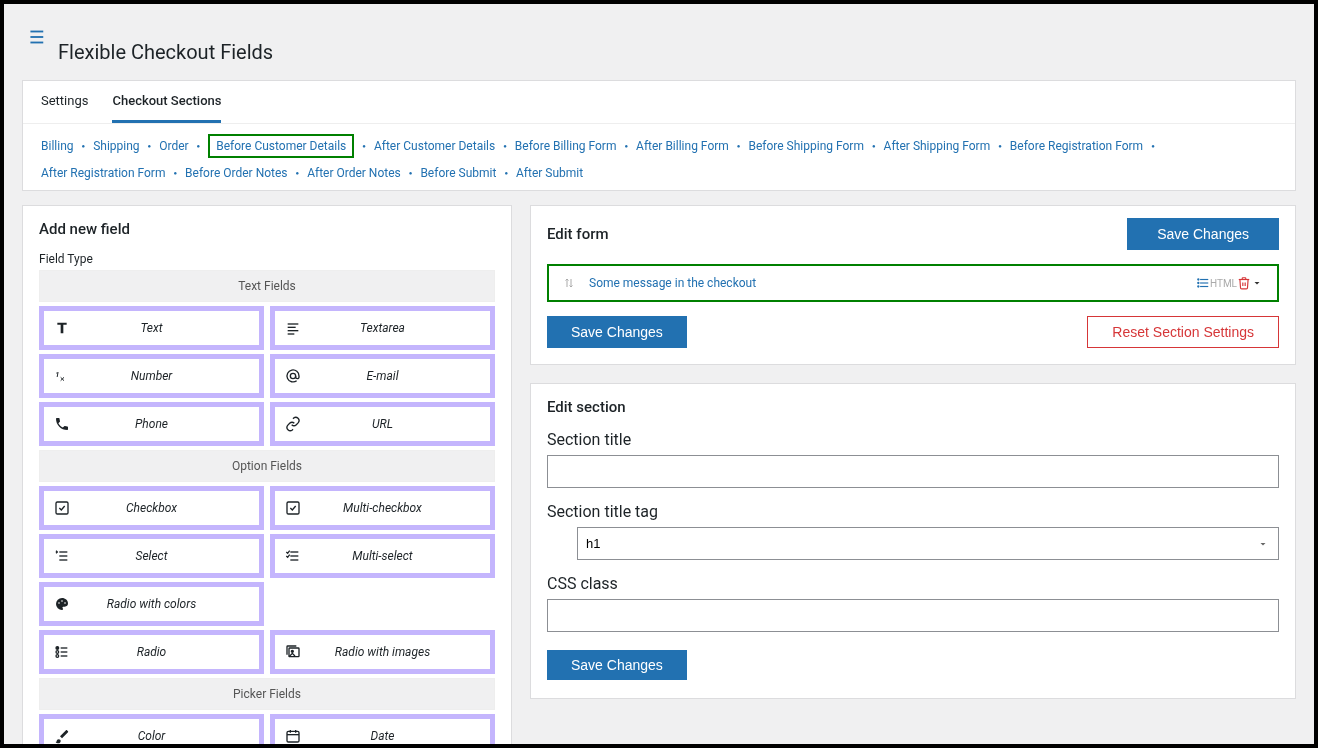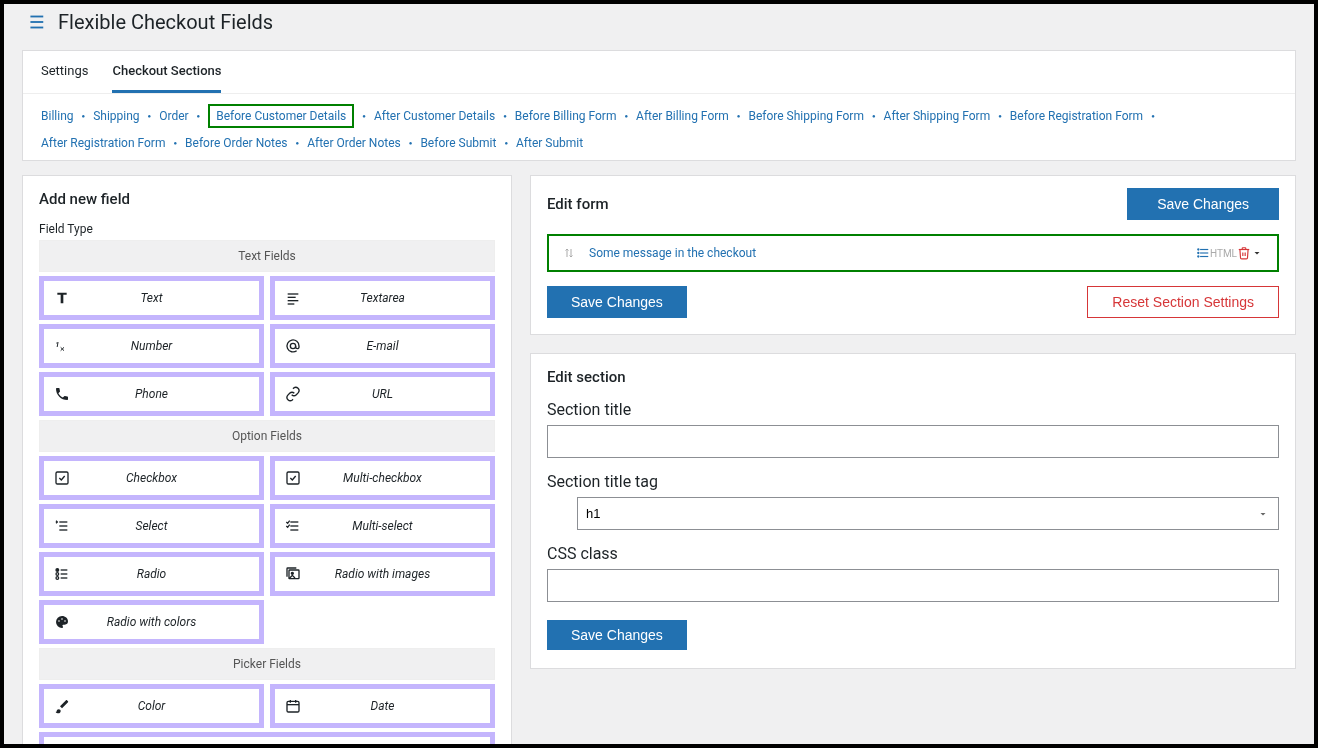--- a/index.html
+++ b/index.html
@@ -1,20 +1,20 @@
 <!DOCTYPE html>
 <html><head>
 <meta charset="utf-8">
 <style>
 * { box-sizing: border-box; margin: 0; padding: 0; }
 body { font-family: -apple-system, BlinkMacSystemFont, "Segoe UI", Roboto, sans-serif; background: #000; width: 1318px; height: 748px; overflow: hidden; font-size: 13px; color: #444; }
 .frame { position: absolute; inset: 4px; background: #f0f0f1; overflow: hidden; }
 .header { display: flex; align-items: center; padding: 6px 20px; }
 .header-icon { color: #2271b1; margin-right: 12px; }
-.header-title { font-size: 20px; font-weight: 400; color: #1d2327; }
+.header-title { font-size: 20px; font-weight: 400; color: #1d2327; margin-top: 30px; }
 .tab-container { background: #fff; border: 1px solid #dcdcde; margin: 10px 18px 0 18px; padding: 0; }
 .tabs { display: flex; gap: 24px; padding: 0 18px; border-bottom: 1px solid #eee; }
 .tab { padding: 12px 0; color: #1d2327; cursor: pointer; font-size: 13px; border-bottom: 3px solid transparent; }
 .tab.active { border-bottom-color: #2271b1; font-weight: 500; }
 .subnav { padding: 10px 18px 10px 18px; display: flex; flex-wrap: wrap; row-gap: 8px; align-items: center; font-size: 12px; }
 .subnav-item { color: #2271b1; cursor: pointer; white-space: nowrap; }
 .subnav-sep { color: #2271b1; margin: 0 8px; font-size: 6px; position: relative; top: -1px; }
 .subnav-item.highlight { border: 2px solid #008000; padding: 3px 6px; color: #2271b1; }
 .main { display: flex; gap: 18px; padding: 14px 18px; }
 .left { width: 490px; }
@@ -215,20 +215,33 @@
                     <line x1="8" y1="12" x2="20" y2="12"></line>
                     <line x1="8" y1="18" x2="20" y2="18"></line>
                     <polyline points="2 6 4 8 7 4"></polyline>
                     <polyline points="2 12 4 14 7 10"></polyline>
                   </svg>
                 </span>
                 <span class="ft-label">Multi-select</span>
               </div>
           </div>
           <div class="ft-grid">
+            <div class="ft-cell single">
+                <span class="ft-icon">
+                  <svg width="16" height="16" viewBox="0 0 24 24" fill="currentColor">
+                    <path d="M12 3a9 9 0 0 0 0 18c1 0 1.5-.8 1.5-1.5 0-.4-.2-.8-.4-1-.3-.3-.4-.6-.4-1 0-.8.7-1.5 1.5-1.5H16a5 5 0 0 0 5-5c0-4.4-4-8-9-8z"></path>
+                    <circle cx="7.5" cy="10.5" r="1.2" fill="#fff"></circle>
+                    <circle cx="12" cy="7.5" r="1.2" fill="#fff"></circle>
+                    <circle cx="16.5" cy="10.5" r="1.2" fill="#fff"></circle>
+                  </svg>
+                </span>
+                <span class="ft-label">Radio with colors</span>
+              </div>
+          </div>
+          <div class="ft-grid">
             <div class="ft-cell">
                 <span class="ft-icon">
                   <svg width="16" height="16" viewBox="0 0 24 24" fill="none" stroke="currentColor" stroke-width="2">
                     <circle cx="5" cy="6" r="2" fill="currentColor"></circle>
                     <circle cx="5" cy="12" r="2"></circle>
                     <circle cx="5" cy="18" r="2"></circle>
                     <line x1="10" y1="6" x2="20" y2="6"></line>
                     <line x1="10" y1="12" x2="20" y2="12"></line>
                     <line x1="10" y1="18" x2="20" y2="18"></line>
                   </svg>
@@ -238,33 +251,20 @@
             <div class="ft-cell">
                 <span class="ft-icon">
                   <svg width="16" height="16" viewBox="0 0 24 24" fill="none" stroke="currentColor" stroke-width="2">
                     <rect x="6" y="6" width="15" height="13" rx="1"></rect>
                     <path d="M3 16V4a1 1 0 0 1 1-1h13"></path>
                     <circle cx="11" cy="11" r="1.5" fill="currentColor"></circle>
                     <path d="M6 19l5-5 4 4"></path>
                   </svg>
                 </span>
                 <span class="ft-label">Radio with images</span>
-              </div>
-          </div>
-          <div class="ft-grid">
-            <div class="ft-cell single">
-                <span class="ft-icon">
-                  <svg width="16" height="16" viewBox="0 0 24 24" fill="currentColor">
-                    <path d="M12 3a9 9 0 0 0 0 18c1 0 1.5-.8 1.5-1.5 0-.4-.2-.8-.4-1-.3-.3-.4-.6-.4-1 0-.8.7-1.5 1.5-1.5H16a5 5 0 0 0 5-5c0-4.4-4-8-9-8z"></path>
-                    <circle cx="7.5" cy="10.5" r="1.2" fill="#fff"></circle>
-                    <circle cx="12" cy="7.5" r="1.2" fill="#fff"></circle>
-                    <circle cx="16.5" cy="10.5" r="1.2" fill="#fff"></circle>
-                  </svg>
-                </span>
-                <span class="ft-label">Radio with colors</span>
               </div>
           </div>
 
           <div class="group-header">Picker Fields</div>
           <div class="ft-grid">
             <div class="ft-cell">
                 <span class="ft-icon">
                   <svg width="16" height="16" viewBox="0 0 24 24" fill="currentColor">
                     <path d="M7 17c-1.7 0-3 1.3-3 3 0 .6-.9 1-1.5 1C3.4 22.5 5 23 6.5 23c2 0 3.5-1.5 3.5-3.5 0-1.4-1.1-2.5-3-2.5zM20.7 4.6L19.4 3.3c-.4-.4-1-.4-1.4 0L9 12.3l3 3 9-9c.4-.4.4-1 0-1.4z"></path>
                   </svg>

